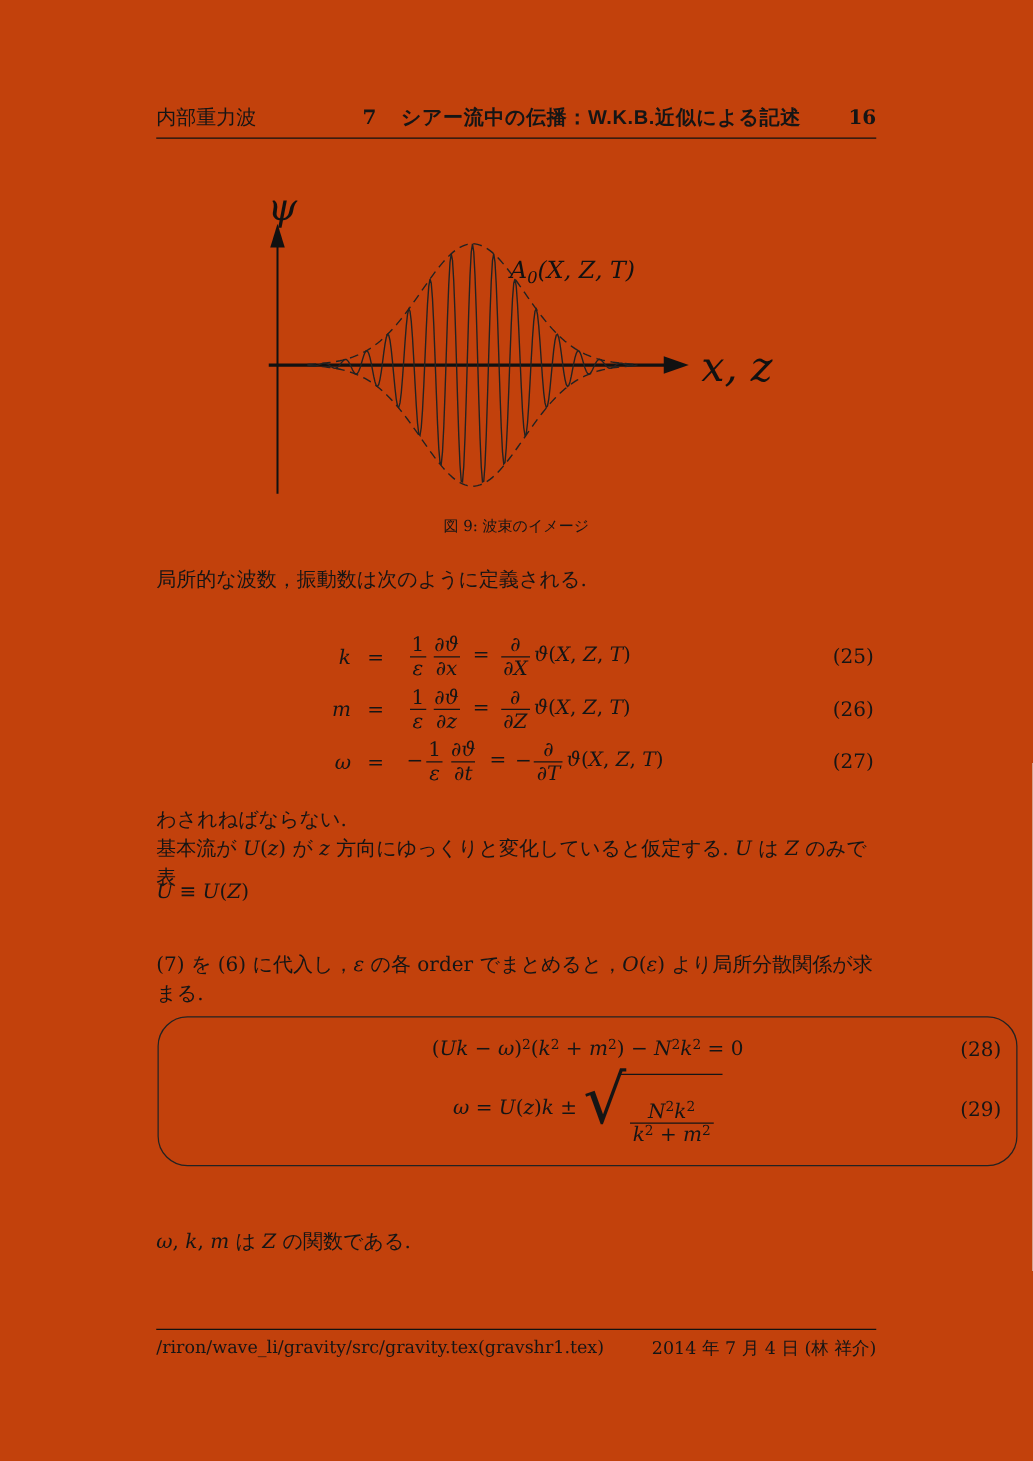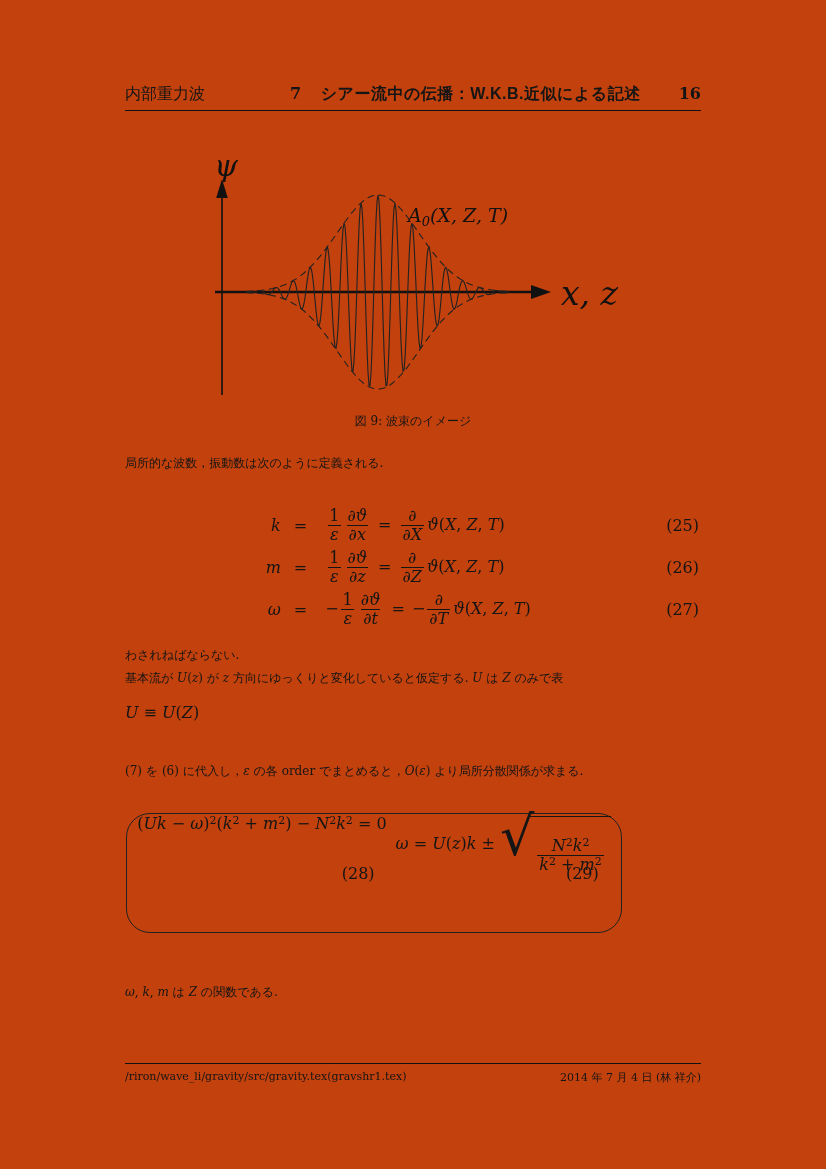--- a/index.html
+++ b/index.html
@@ -13,52 +13,52 @@
   .hdr-center{position:absolute;left:165px;top:0;font-weight:bold;}
   .hdr-center .sec-no{font-family:"DejaVu Serif",serif;margin-right:14px;}
   .hdr-center .sec-title{font-family:"Liberation Sans","DejaVu Sans",sans-serif;letter-spacing:.5px;}
   .hdr-right{position:absolute;right:0;top:0;font-weight:bold;}
   .hdr-rule{position:absolute;top:110px;left:125px;width:576px;border-top:1.4px solid #111;}
   
   .fig{position:absolute;top:135px;left:180px;width:452px;height:268px;}
   .fig text{font-family:"DejaVu Serif",serif;font-style:italic;fill:#111;}
   .caption{position:absolute;top:413px;left:125px;width:576px;text-align:center;font-size:12px;}
   
-  .para{position:absolute;left:125px;width:578px;font-size:12px;line-height:23px;}
+  .para{position:absolute;left:125px;width:578px;font-size:16px;line-height:23px;}
   .mi{font-style:italic;}
   .mu{font-style:normal;}
   sup.msup{font-size:11px;line-height:0;vertical-align:5px;}
   
   .eqgroup{position:absolute;top:504px;left:125px;width:576px;}
   .eqrow{position:relative;display:flex;align-items:center;justify-content:center;height:42px;font-size:16px;}
   .eqlhs{display:inline-block;width:30px;text-align:right;}
   .eqrel{margin:0 18px 0 13px;}
   .eqrhs{display:inline-block;min-width:250px;}
   .eqrel2{margin:0 7px;}
   .frac{display:inline-flex;flex-direction:column;align-items:center;vertical-align:middle;margin:0 2px;}
   .fnum,.fden{line-height:18px;padding:0 2px;text-align:center;}
   .fden{border-top:1.2px solid #151515;}
   .eqno{position:absolute;right:2px;top:50%;transform:translateY(-50%);}
   .eqtail{margin-left:1px;}
   
   .identity{position:absolute;top:703px;left:125px;width:576px;text-align:left;font-size:16px;}
   
   .roundbox{
-    position:absolute;top:813px;left:126px;width:496px;height:120px;box-sizing:border-box;
+    position:absolute;top:813px;left:126px;width:688px;height:120px;box-sizing:border-box;
     border:1.3px solid #222;border-radius:24px;
-    display:flex;flex-direction:row;justify-content:center;gap:9px;
+    display:flex;flex-direction:column;justify-content:center;gap:9px;
   }
   .bRow{position:relative;text-align:center;font-size:16px;}
   .bRow .eqno{right:12px;}
   .sqrt{display:inline-flex;align-items:flex-start;vertical-align:middle;margin-left:5px;}
   .radsign{font-size:54px;line-height:46px;font-style:normal;margin-right:-6px;}
   .radbody{border-top:1.4px solid #151515;padding:20px 5px 0 7px;margin-top:2px;}
   
   .ftr-rule{position:absolute;top:1063px;left:125px;width:576px;border-top:1.2px solid #111;}
-  .ftr{position:absolute;top:1070px;left:125px;width:576px;display:flex;justify-content:space-between;font-size:11px;text-align:right;}
+  .ftr{position:absolute;top:1070px;left:125px;width:576px;display:flex;justify-content:space-between;font-size:14px;text-align:right;}
 </style>
 </head>
 <body>
 
 <div class="page">
 
   <div class="hdr">
     <span class="hdr-left">内部重力波</span>
     <span class="hdr-center">
       <span class="sec-no">7</span>

